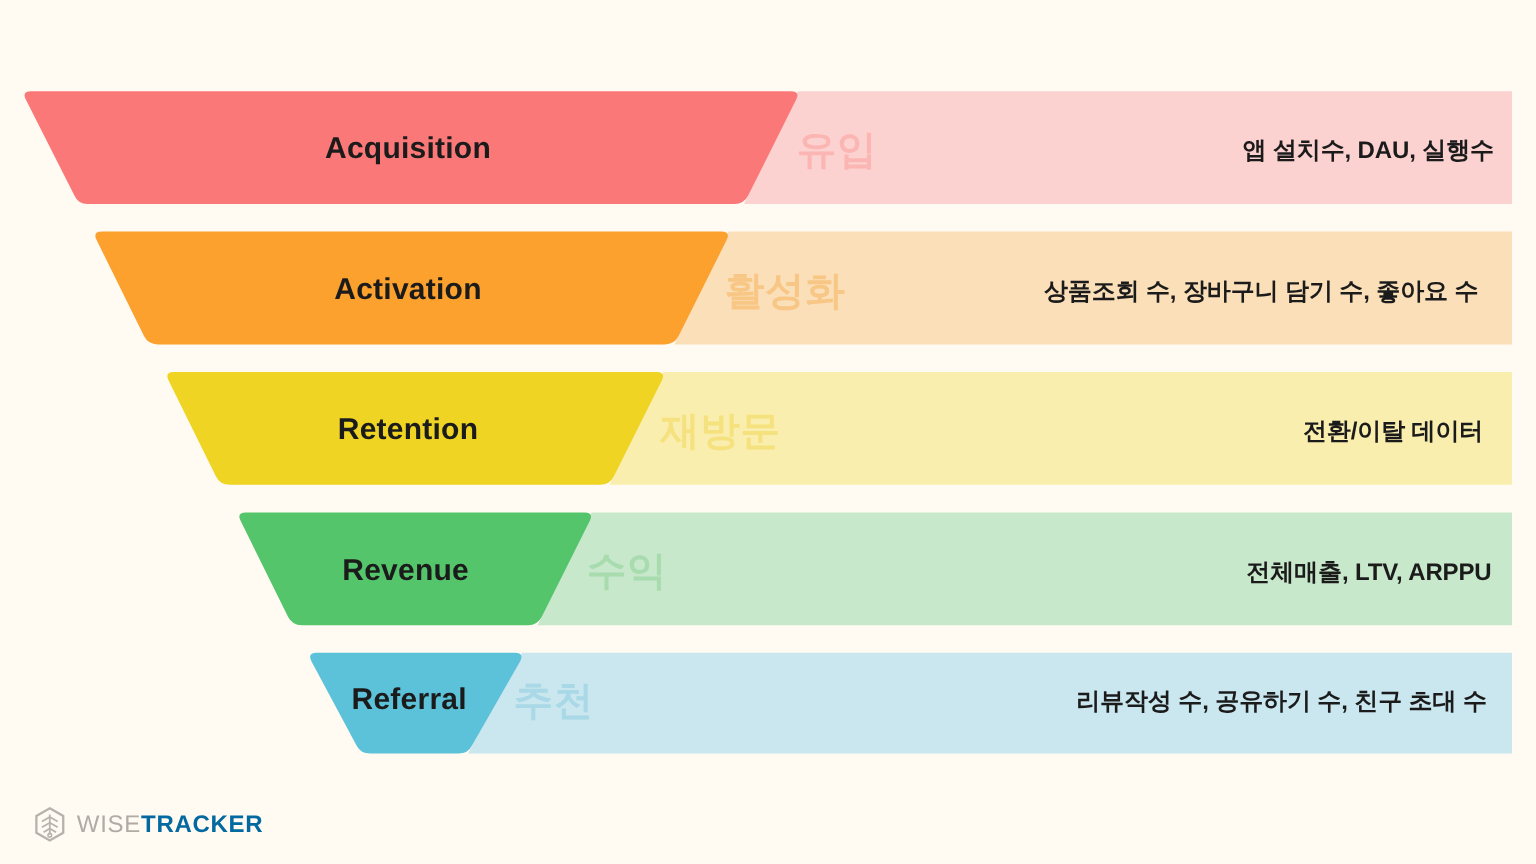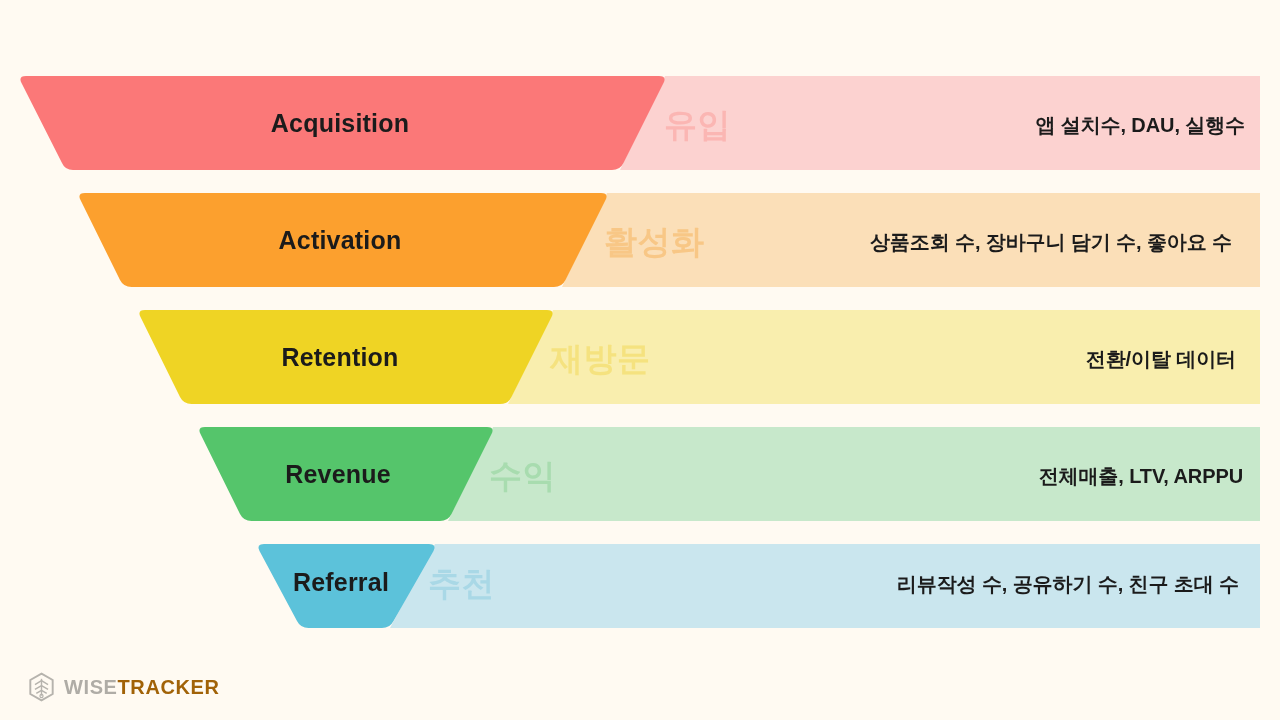--- a/index.html
+++ b/index.html
@@ -62,22 +62,22 @@
     display: block;
   }
   #brand-logo .wordmark {
     font-family: "Liberation Sans", "DejaVu Sans", sans-serif;
     font-size: 20px;
     letter-spacing: 0.6px;
     color: #AFACA6;
     white-space: nowrap;
     line-height: 1;
   }
-  #brand-logo .wordmark .w-light { font-weight: 700; }
-  #brand-logo .wordmark .w-bold { font-weight: bold; color: #a16207; }
+  #brand-logo .wordmark .w-light { font-weight: 400; }
+  #brand-logo .wordmark .w-bold { font-weight: bold; color: #0369a1; }
 </style>
 </head>
 <body>
 
 <svg id="funnel-canvas" viewBox="0 0 1280 720" xmlns="http://www.w3.org/2000/svg">
 
   <rect x="0" y="0" width="1280" height="720" fill="#FFFAF2"></rect>
 
   <g>
     <path d="M 620,170 L 665,76 L 1260,76 L 1260,170 Z" fill="#FCD2D0"></path>

